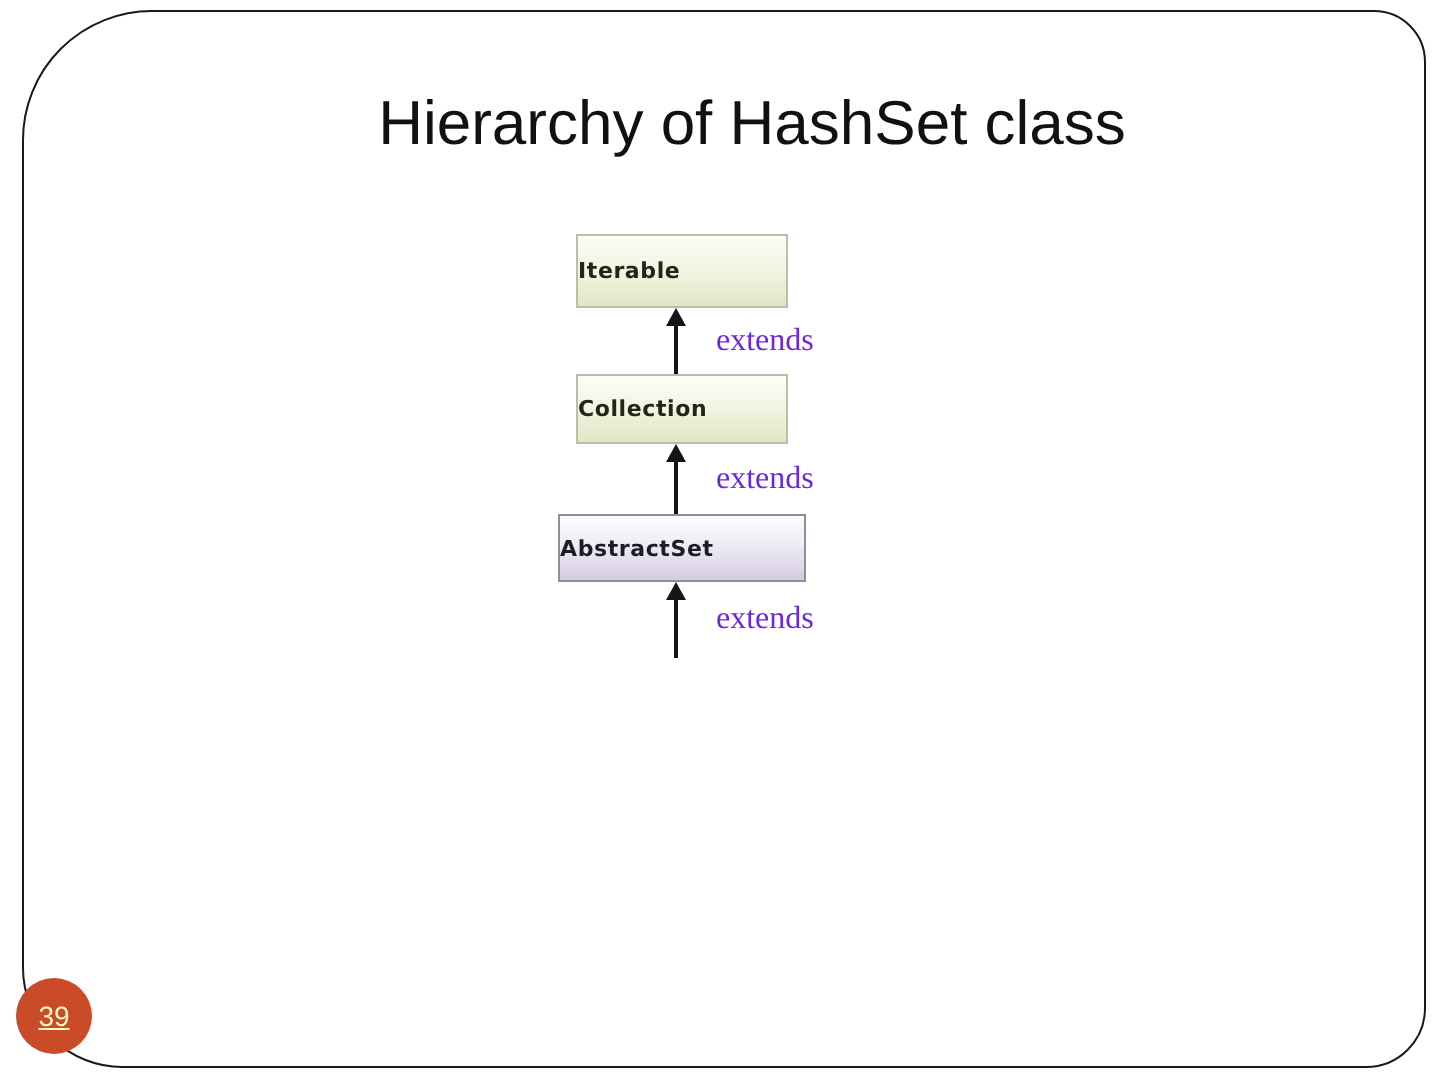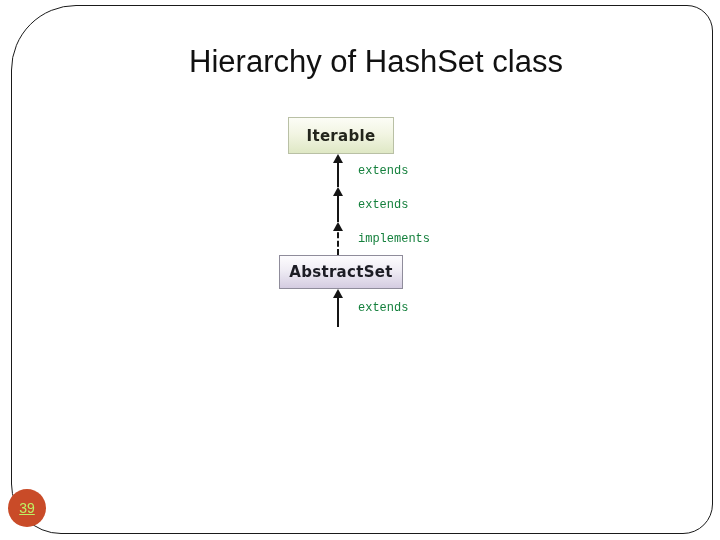--- a/index.html
+++ b/index.html
@@ -37,24 +37,24 @@
     position: absolute;
     left: 278px; top: 117px;
     width: 126px;
   }
 
   .node {
     box-sizing: border-box;
     margin: 0 auto;
     display: flex;
     align-items: center;
-    justify-content: center;
+    justify-content: flex-start;
     font-family: "DejaVu Sans", sans-serif;
     font-weight: bold;
-    font-size: 15px;
+    font-size: 11px;
     letter-spacing: 0.3px;
   }
   .node.green {
     width: 106px;
     background: linear-gradient(to bottom, #fcfdf6 0%, #f2f5e3 45%, #dfe8c5 100%);
     border: 1px solid #b9c0a5;
     color: #23251c;
   }
   .node.purple {
     width: 124px;
@@ -87,37 +87,37 @@
     border-left: 5px solid transparent;
     border-right: 5px solid transparent;
     border-bottom: 9px solid #151515;
   }
   .edge-label {
     position: absolute;
     top: 50%;
     transform: translateY(-50%);
     left: calc(50% + 17px);
     white-space: nowrap;
-    font-family: Liberation Mono, monospace;
-    font-size: 12px;
-    color: #15803d;
+    font-family: Liberation Serif, serif;
+    font-size: 16px;
+    color: #6d28d9;
   }
 
   
   .page-badge {
     position: absolute;
     left: 8px; top: 489px;
     width: 38px; height: 38px;
     border-radius: 50%;
     background: #c94b28;
     display: flex;
     align-items: center;
     justify-content: center;
     font-size: 14px;
-    color: #bef264;
+    color: #fef9c3;
     text-decoration: underline;
   }
 </style>
 </head>
 <body>
 
 <div class="frame"></div>
 
 <div class="title">Hierarchy of HashSet class</div>
 
@@ -126,33 +126,31 @@
   <div class="node green h37">
     <span>Iterable</span>
   </div>
 
   <div class="connector g33">
     <div class="arrow-line"></div>
     <div class="arrow-head"></div>
     <span class="edge-label">extends</span>
   </div>
 
+  <div class="node green h35">
+    <span>Collection</span>
+  </div>
 
   <div class="connector g35">
     <div class="arrow-line"></div>
     <div class="arrow-head"></div>
     <span class="edge-label">extends</span>
   </div>
 
 
-  <div class="connector dashed g33">
-    <div class="arrow-line"></div>
-    <div class="arrow-head"></div>
-    <span class="edge-label">implements</span>
-  </div>
 
   <div class="node purple h34">
     <span>AbstractSet</span>
   </div>
 
   <div class="connector g38">
     <div class="arrow-line"></div>
     <div class="arrow-head"></div>
     <span class="edge-label">extends</span>
   </div>

